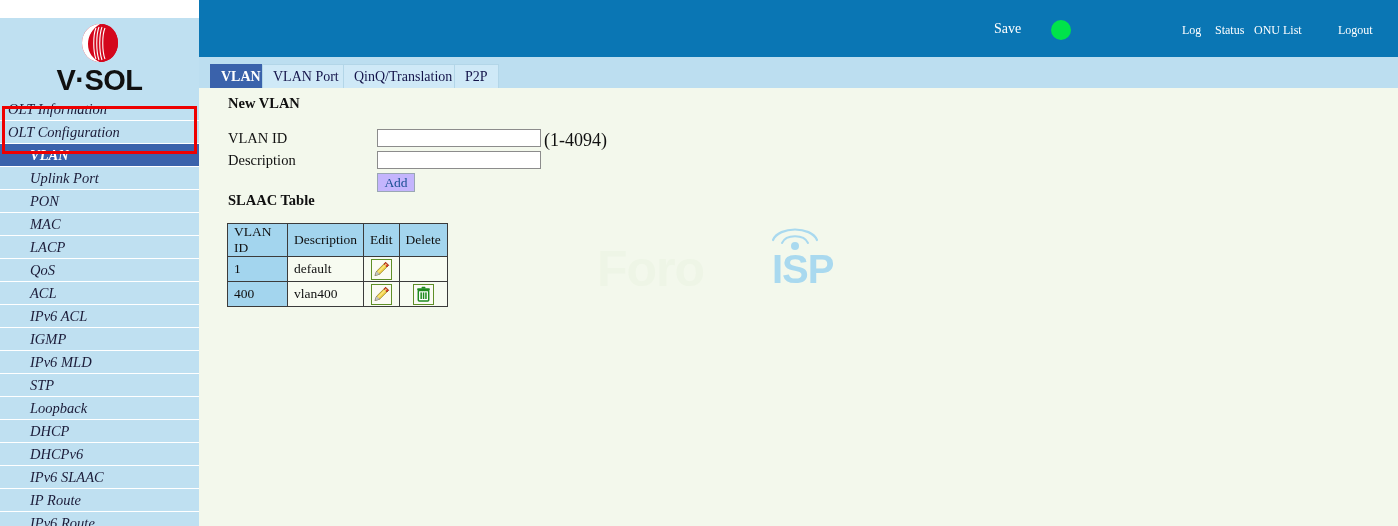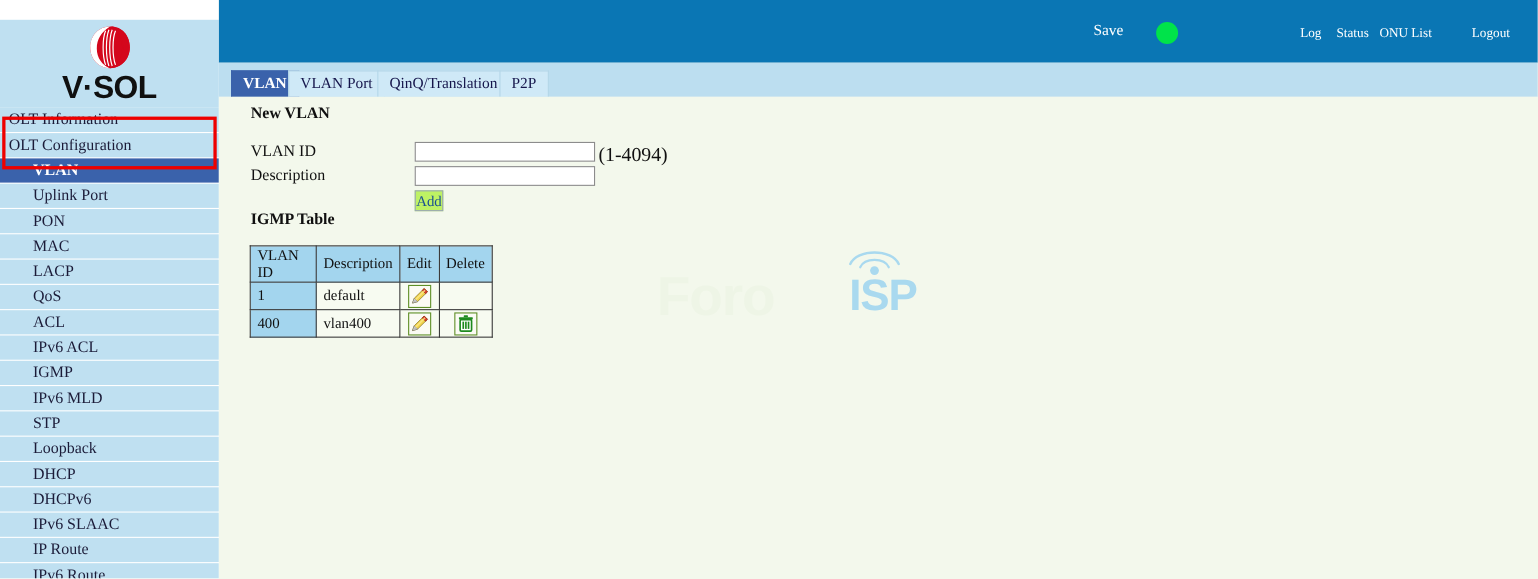--- a/index.html
+++ b/index.html
@@ -64,20 +64,21 @@
     height: 22px;
     line-height: 22px;
     background: #bfe0f1;
     color: #1b1b38;
     font-size: 14.5px;
     padding-left: 8px;
     margin-bottom: 1px;
     box-sizing: border-box;
     white-space: nowrap;
     overflow: hidden;
+    font-style: italic;
   }
   .menu-item.sub {
     padding-left: 30px;
   }
   .menu-item.active {
     background: #3a62ab;
     color: #ffffff;
     font-weight: bold;
   }
   
@@ -209,23 +210,23 @@
     left: 345px;
     top: 42px;
     font-size: 18px;
     color: #101010;
   }
 
   #btn-add {
     position: absolute;
     left: 178px;
     top: 85px;
-    width: 26px;
+    width: 38px;
     height: 19px;
-    background: #bef264;
+    background: #c4b5fd;
     border: 1px solid #9aa7b4;
     color: #1a4f93;
     font-family: "Liberation Serif", serif;
     font-size: 13.5px;
     line-height: 17px;
     text-align: center;
     padding: 0;
     cursor: pointer;
   }
 
@@ -406,21 +407,21 @@
 
     <div class="form-label" id="lbl-vlanid">VLAN ID</div>
     <input class="form-input" id="in-vlanid" type="text" value="" style="">
     <div id="hint-range">(1-4094)</div>
 
     <div class="form-label" id="lbl-desc">Description</div>
     <input class="form-input" id="in-desc" type="text" value="" style="">
 
     <button id="btn-add">Add</button>
 
-    <div class="section-title" id="ttl-vlantable">IGMP Table</div>
+    <div class="section-title" id="ttl-vlantable">SLAAC Table</div>
 
     <table id="vlan-table">
       <thead>
         <tr>
           <th class="th-id">VLAN ID</th>
           <th class="th-desc">Description</th>
           <th class="th-edit">Edit</th>
           <th class="th-del">Delete</th>
         </tr>
       </thead>

